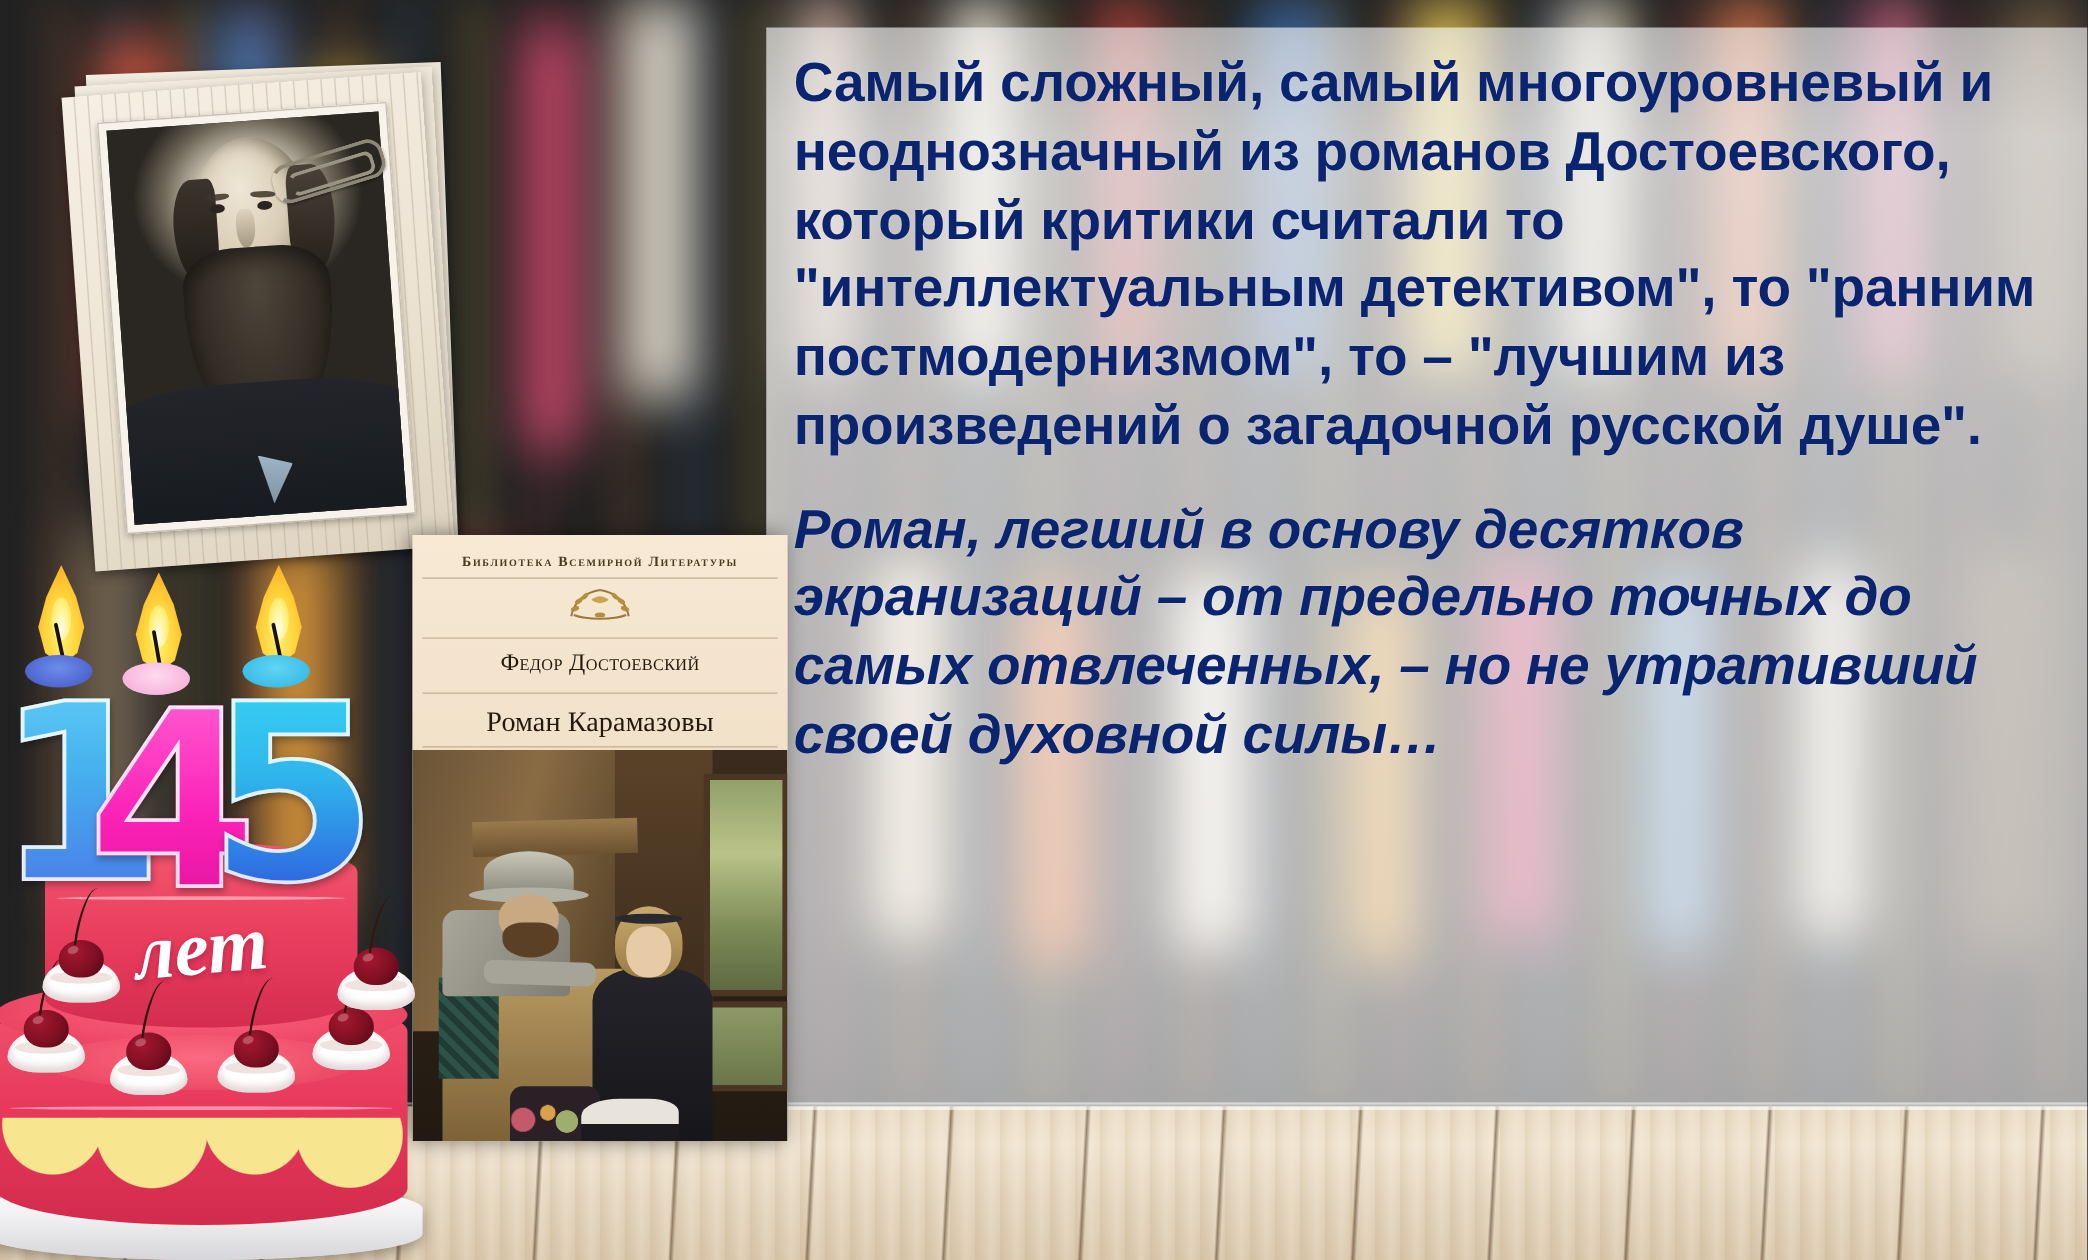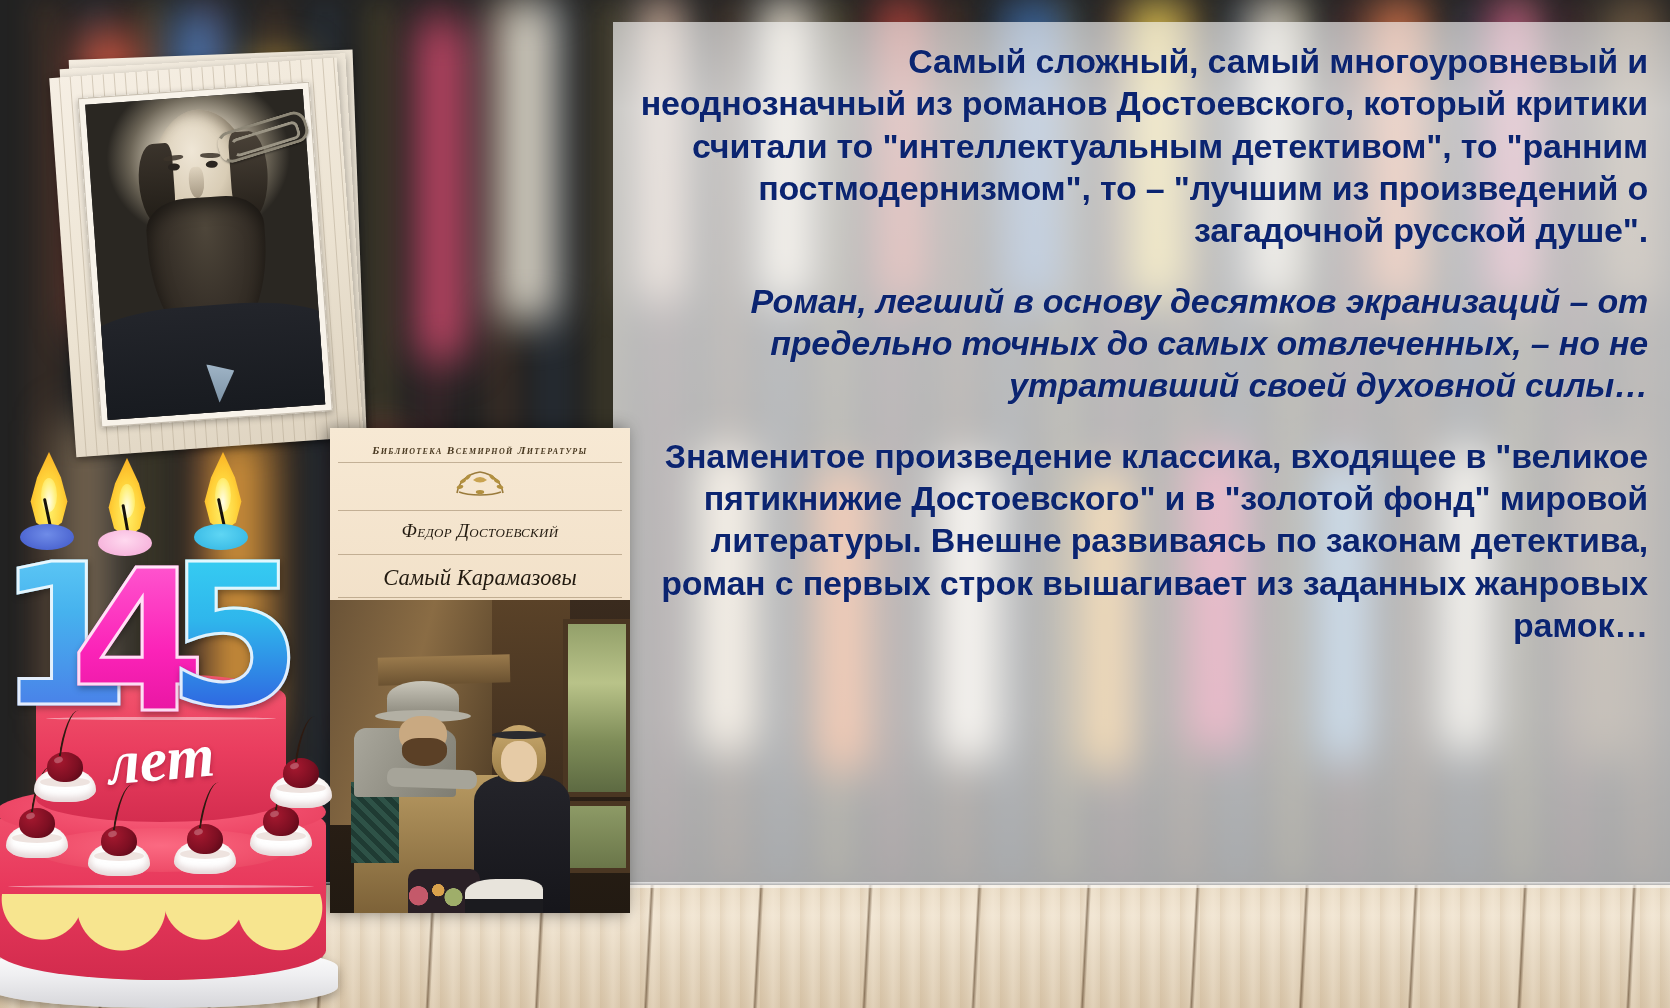--- a/index.html
+++ b/index.html
@@ -97,24 +97,24 @@
     background: linear-gradient(to bottom,
         rgba(255,255,255,0.62) 0%,
         rgba(255,255,255,0.72) 10%,
         rgba(255,255,255,0.68) 45%,
         rgba(255,255,255,0.66) 80%,
         rgba(255,255,255,0.60) 100%);
     box-sizing: border-box;
     padding: 18px 22px 0 22px;
   }
   .para {
-    text-align: right;
+    text-align: left;
     color: #0b2470;
     font-weight: bold;
-    font-size: 34px;
+    font-size: 44px;
     line-height: 1.245;
     letter-spacing: -0.2px;
     margin: 0 0 28px 0;
     text-shadow: 0 0 1px rgba(255,255,255,0.6);
   }
   .para.p2 { margin-top: 8px; font-style: italic; }
   .para.p3 { margin-top: 10px; }
 
   
   .portrait-wrap {
@@ -214,21 +214,20 @@
   
   .book {
     position: absolute; left: 330px; top: 428px; width: 300px; height: 485px;
     box-shadow: -4px 0 16px rgba(0,0,0,0.45);
     overflow: hidden;
     background: #f6e8d2;
   }
   .book-top {
     position: relative; height: 172px;
     background: linear-gradient(to bottom, #f7e9d4, #f2e1c9);
-    font-style: italic;
   }
   .rule { position:absolute; left: 8px; right: 8px; height: 1px; background: rgba(120,96,62,0.40); }
   .series-line {
     position:absolute; top: 16px; left: 0; right: 0; text-align: center;
     font-family: "Liberation Serif", serif;
     font-size: 11.2px; letter-spacing: 1.35px; color: #4a3a22;
     font-variant: small-caps; font-weight: 600;
   }
   .emblem {
     position: absolute; left: 50%; top: 38px; transform: translateX(-50%);
@@ -465,21 +464,20 @@
     <div class="blob" style="left:1440px;top:450px; width:52px;  height:300px; background:#eae3d4;"></div>
     <div class="blob" style="left:1570px;top:440px; width:70px;  height:320px; background:#5d4b36;"></div>
   </div>
 
   <div class="floor-edge"></div>
   <div class="floor"></div>
 
   <div class="text-panel">
     <p class="para p1">Самый сложный, самый многоуровневый и неоднозначный из романов Достоевского, который критики считали то "интеллектуальным детективом", то "ранним постмодернизмом", то – "лучшим из произведений о загадочной русской душе".</p>
     <p class="para p2">Роман, легший в основу десятков экранизаций – от предельно точных до самых отвлеченных, – но не утративший своей духовной силы…</p>
-    <p class="para p3">Знаменитое произведение классика, входящее в "великое пятикнижие Достоевского" и в "золотой фонд" мировой литературы. Внешне развиваясь по законам детектива, роман с первых строк вышагивает из заданных жанровых рамок…</p>
   </div>
 
   <div class="portrait-wrap">
     <div class="paper-stack">
       <div class="paper back1"></div>
       <div class="paper back2"></div>
       <div class="paper front"></div>
     </div>
     <div class="photo-frame">
       <div class="photo">
@@ -517,21 +515,21 @@
           <ellipse cx="48" cy="15" rx="3.4" ry="1.8" transform="rotate(32 48 15)"></ellipse>
           <ellipse cx="51" cy="21" rx="3.4" ry="1.8" transform="rotate(18 51 21)"></ellipse>
           <ellipse cx="43" cy="11" rx="3.4" ry="1.8" transform="rotate(45 43 11)"></ellipse>
           <ellipse cx="31" cy="26" rx="4.2" ry="2"></ellipse>
         </g>
         <path d="M24 14 q7 -6 14 0 q-7 5 -14 0z" fill="#c9a351"></path>
       </svg>
       <div class="rule" style="top:82px;"></div>
       <div class="author-line">Федор Достоевский</div>
       <div class="rule" style="top:126px;"></div>
-      <div class="title-line">Самый Карамазовы</div>
+      <div class="title-line">Роман Карамазовы</div>
       <div class="rule" style="top:169px;"></div>
     </div>
     <div class="book-art">
       <div class="art-wallL"></div>
       <div class="art-doorway"></div>
       <div class="art-window"></div>
       <div class="art-window2"></div>
       <div class="art-shelf"></div>
       <div class="art-bench"></div>
       <div class="art-plaid"></div>

